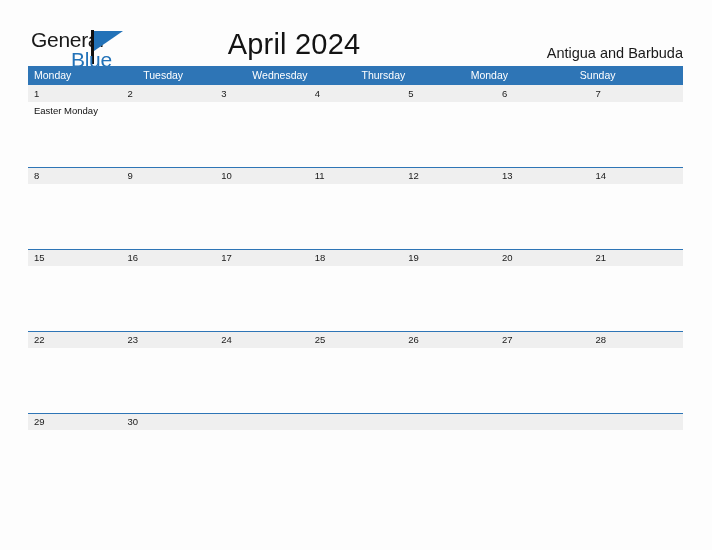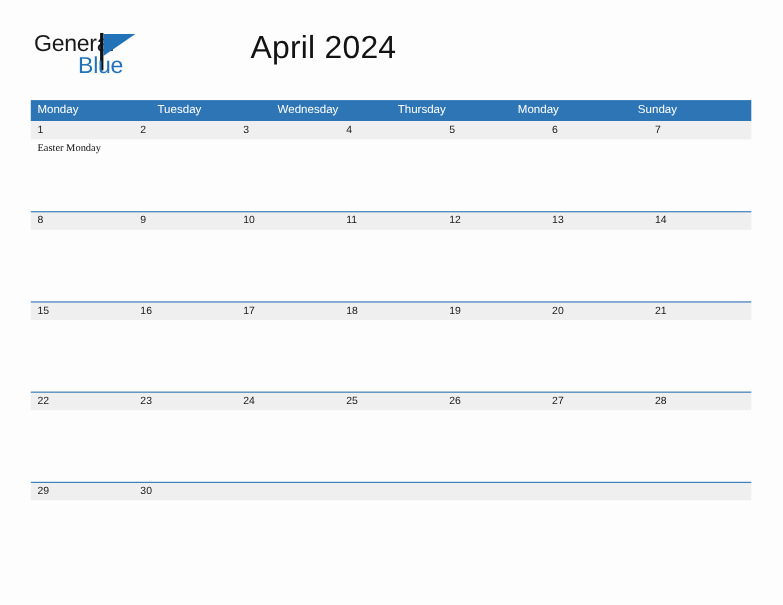--- a/index.html
+++ b/index.html
@@ -99,21 +99,21 @@
     top: 45px;
     font-size: 14.5px;
     color: #1a1a1a;
     white-space: nowrap;
   }
 
   
   .calendar {
     position: absolute;
     left: 28px;
-    top: 91px;
+    top: 66px;
     width: 655px;
   }
 
   .weekdays {
     display: flex;
     width: 100%;
     background: #2e75b6;
     height: 19px;
   }
   .weekday {
@@ -159,21 +159,20 @@
     display: flex;
     width: 100%;
     height: 65px;
     background: #fdfdfd;
   }
   .daycell {
     flex: 1 1 0;
     box-sizing: border-box;
     padding: 2px 4px 0 6px;
     overflow: hidden;
-    font-family: Liberation Serif, serif;
   }
   .event {
     font-size: 9.5px;
     color: #111111;
     line-height: 13px;
     white-space: nowrap;
     overflow: hidden;
   }
 </style>
 </head>
@@ -187,20 +186,21 @@
       <span class="logo-general">General</span>
       <span class="logo-flag">
         <span class="pole"></span>
         <span class="banner"></span>
       </span>
       <span class="logo-blue">Blue</span>
     </div>
 
     <div class="cal-title">April 2024</div>
 
+    <div class="cal-subtitle">Antigua and Barbuda</div>
   </div>
 
   <div class="calendar">
     <div class="weekdays">
         <div class="weekday">Monday</div>
         <div class="weekday">Tuesday</div>
         <div class="weekday">Wednesday</div>
         <div class="weekday">Thursday</div>
         <div class="weekday">Monday</div>
         <div class="weekday">Sunday</div>

